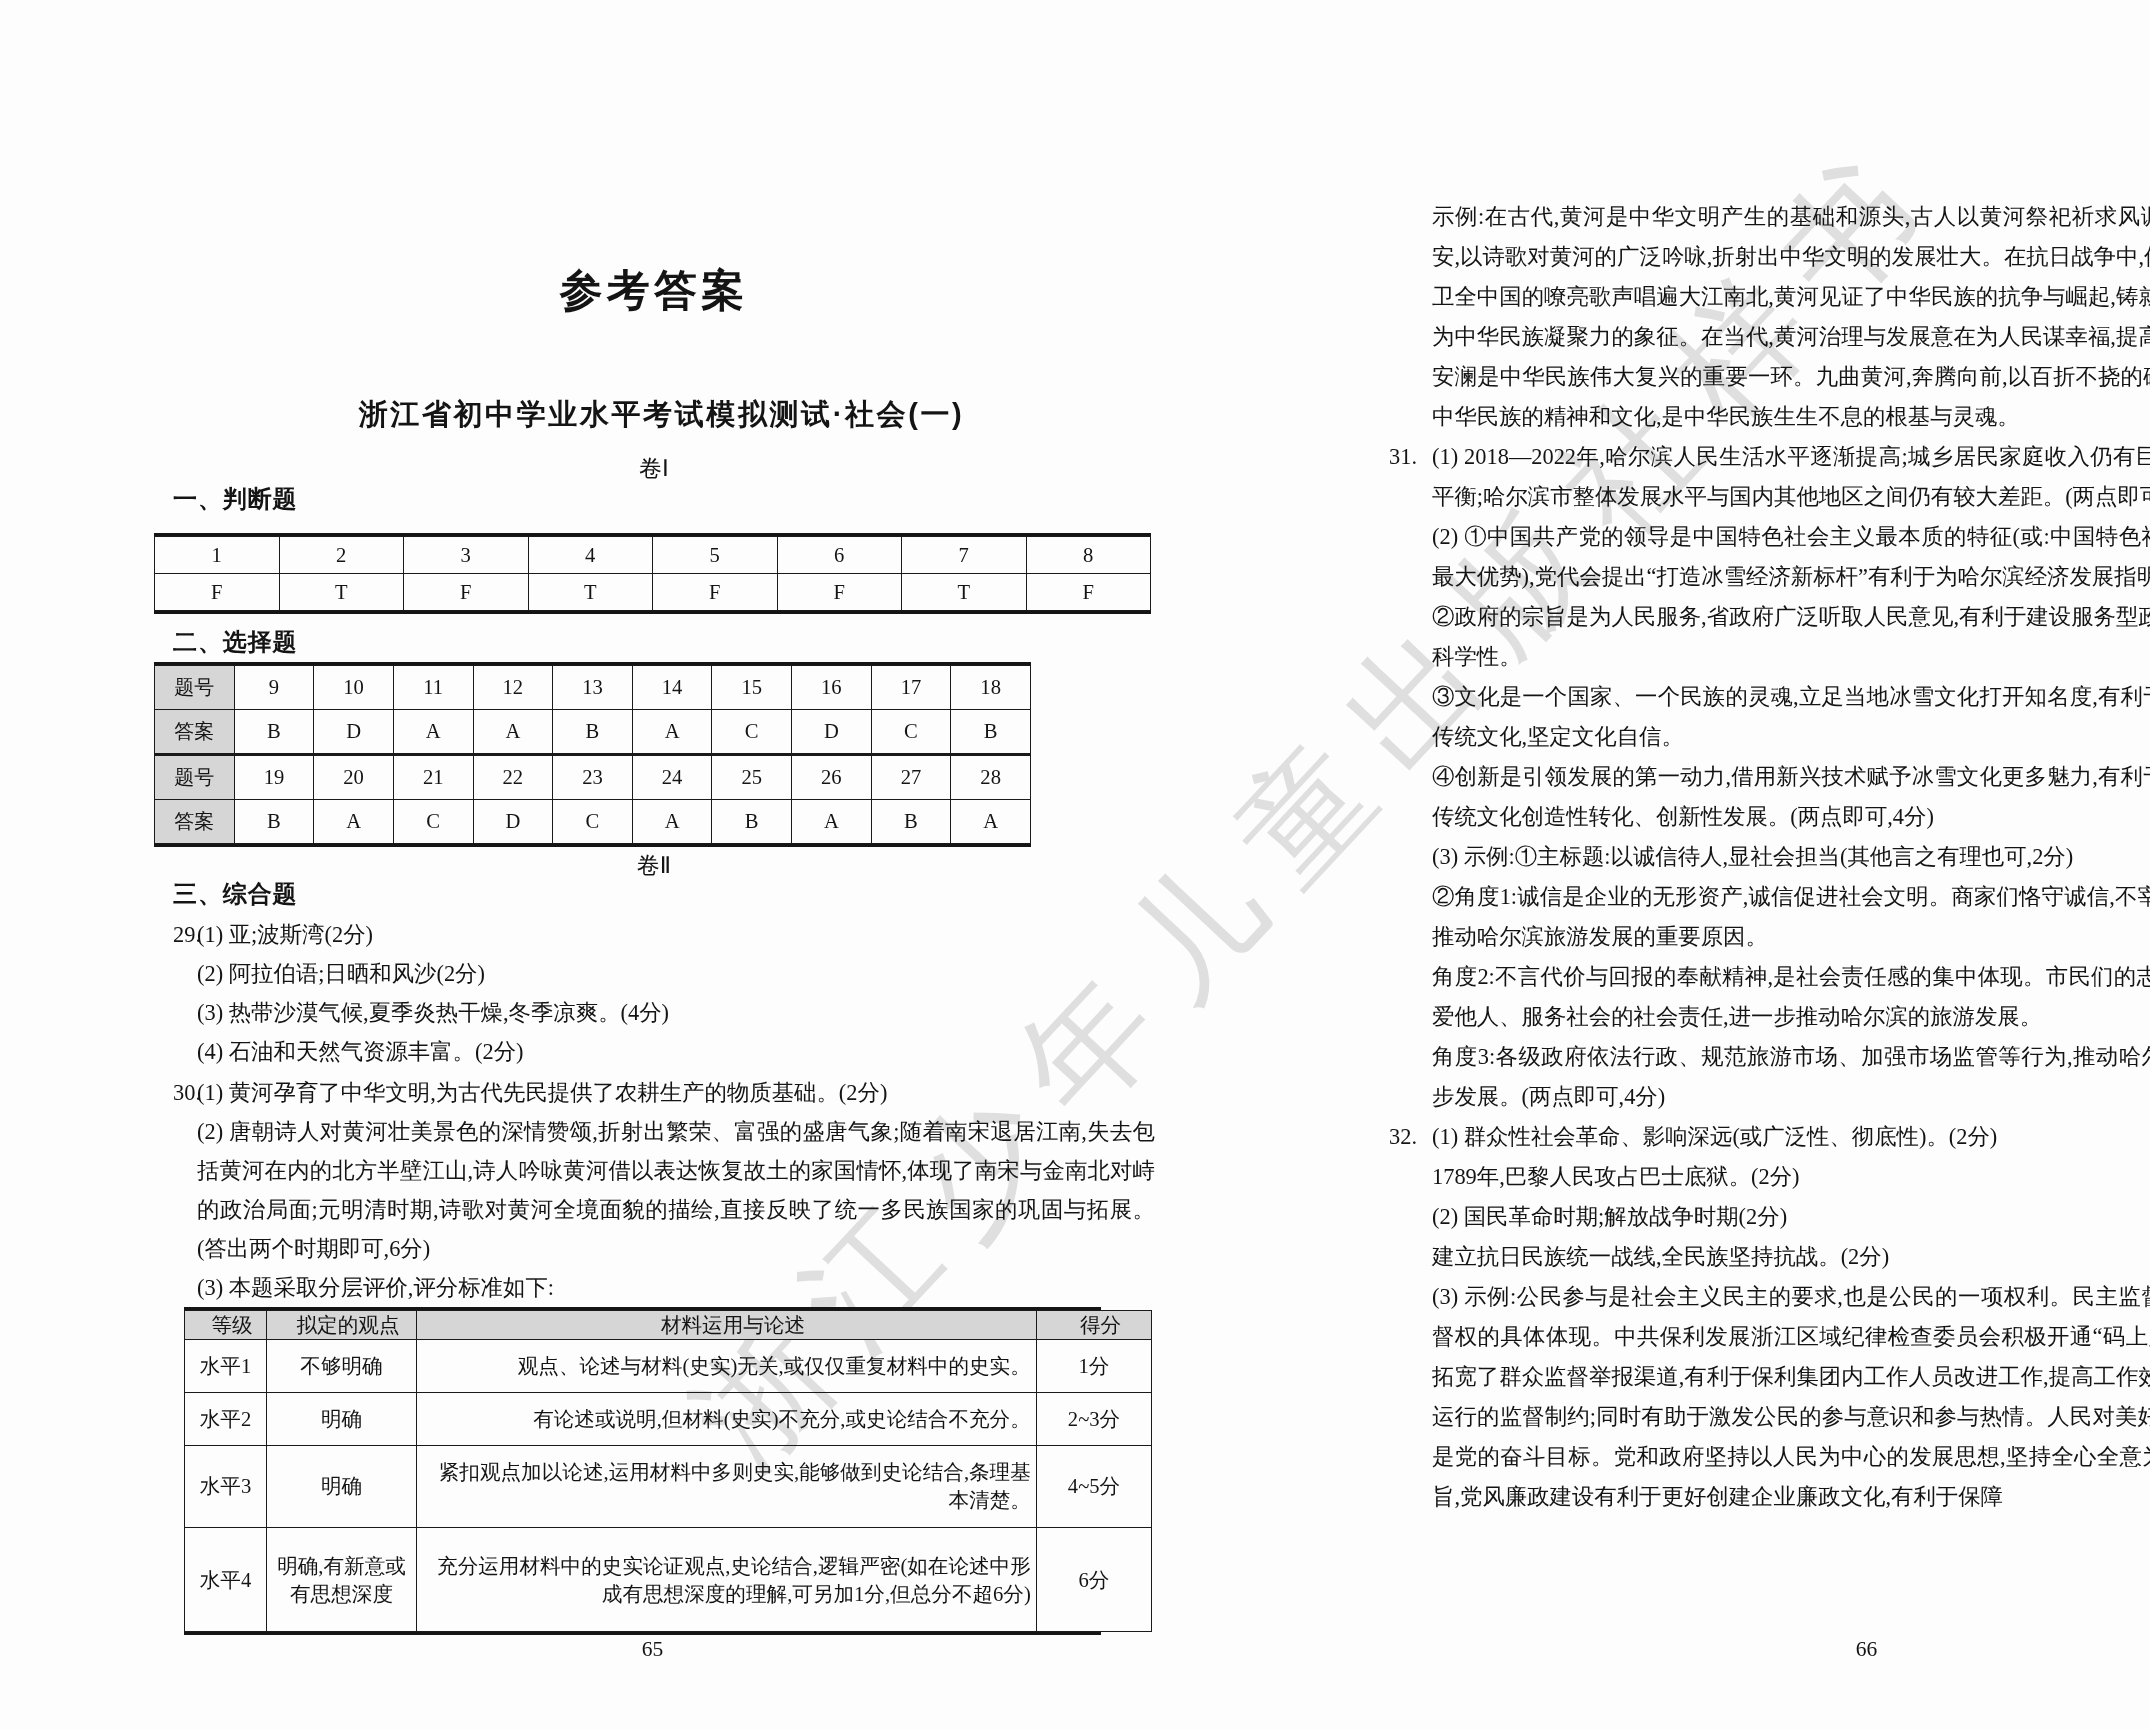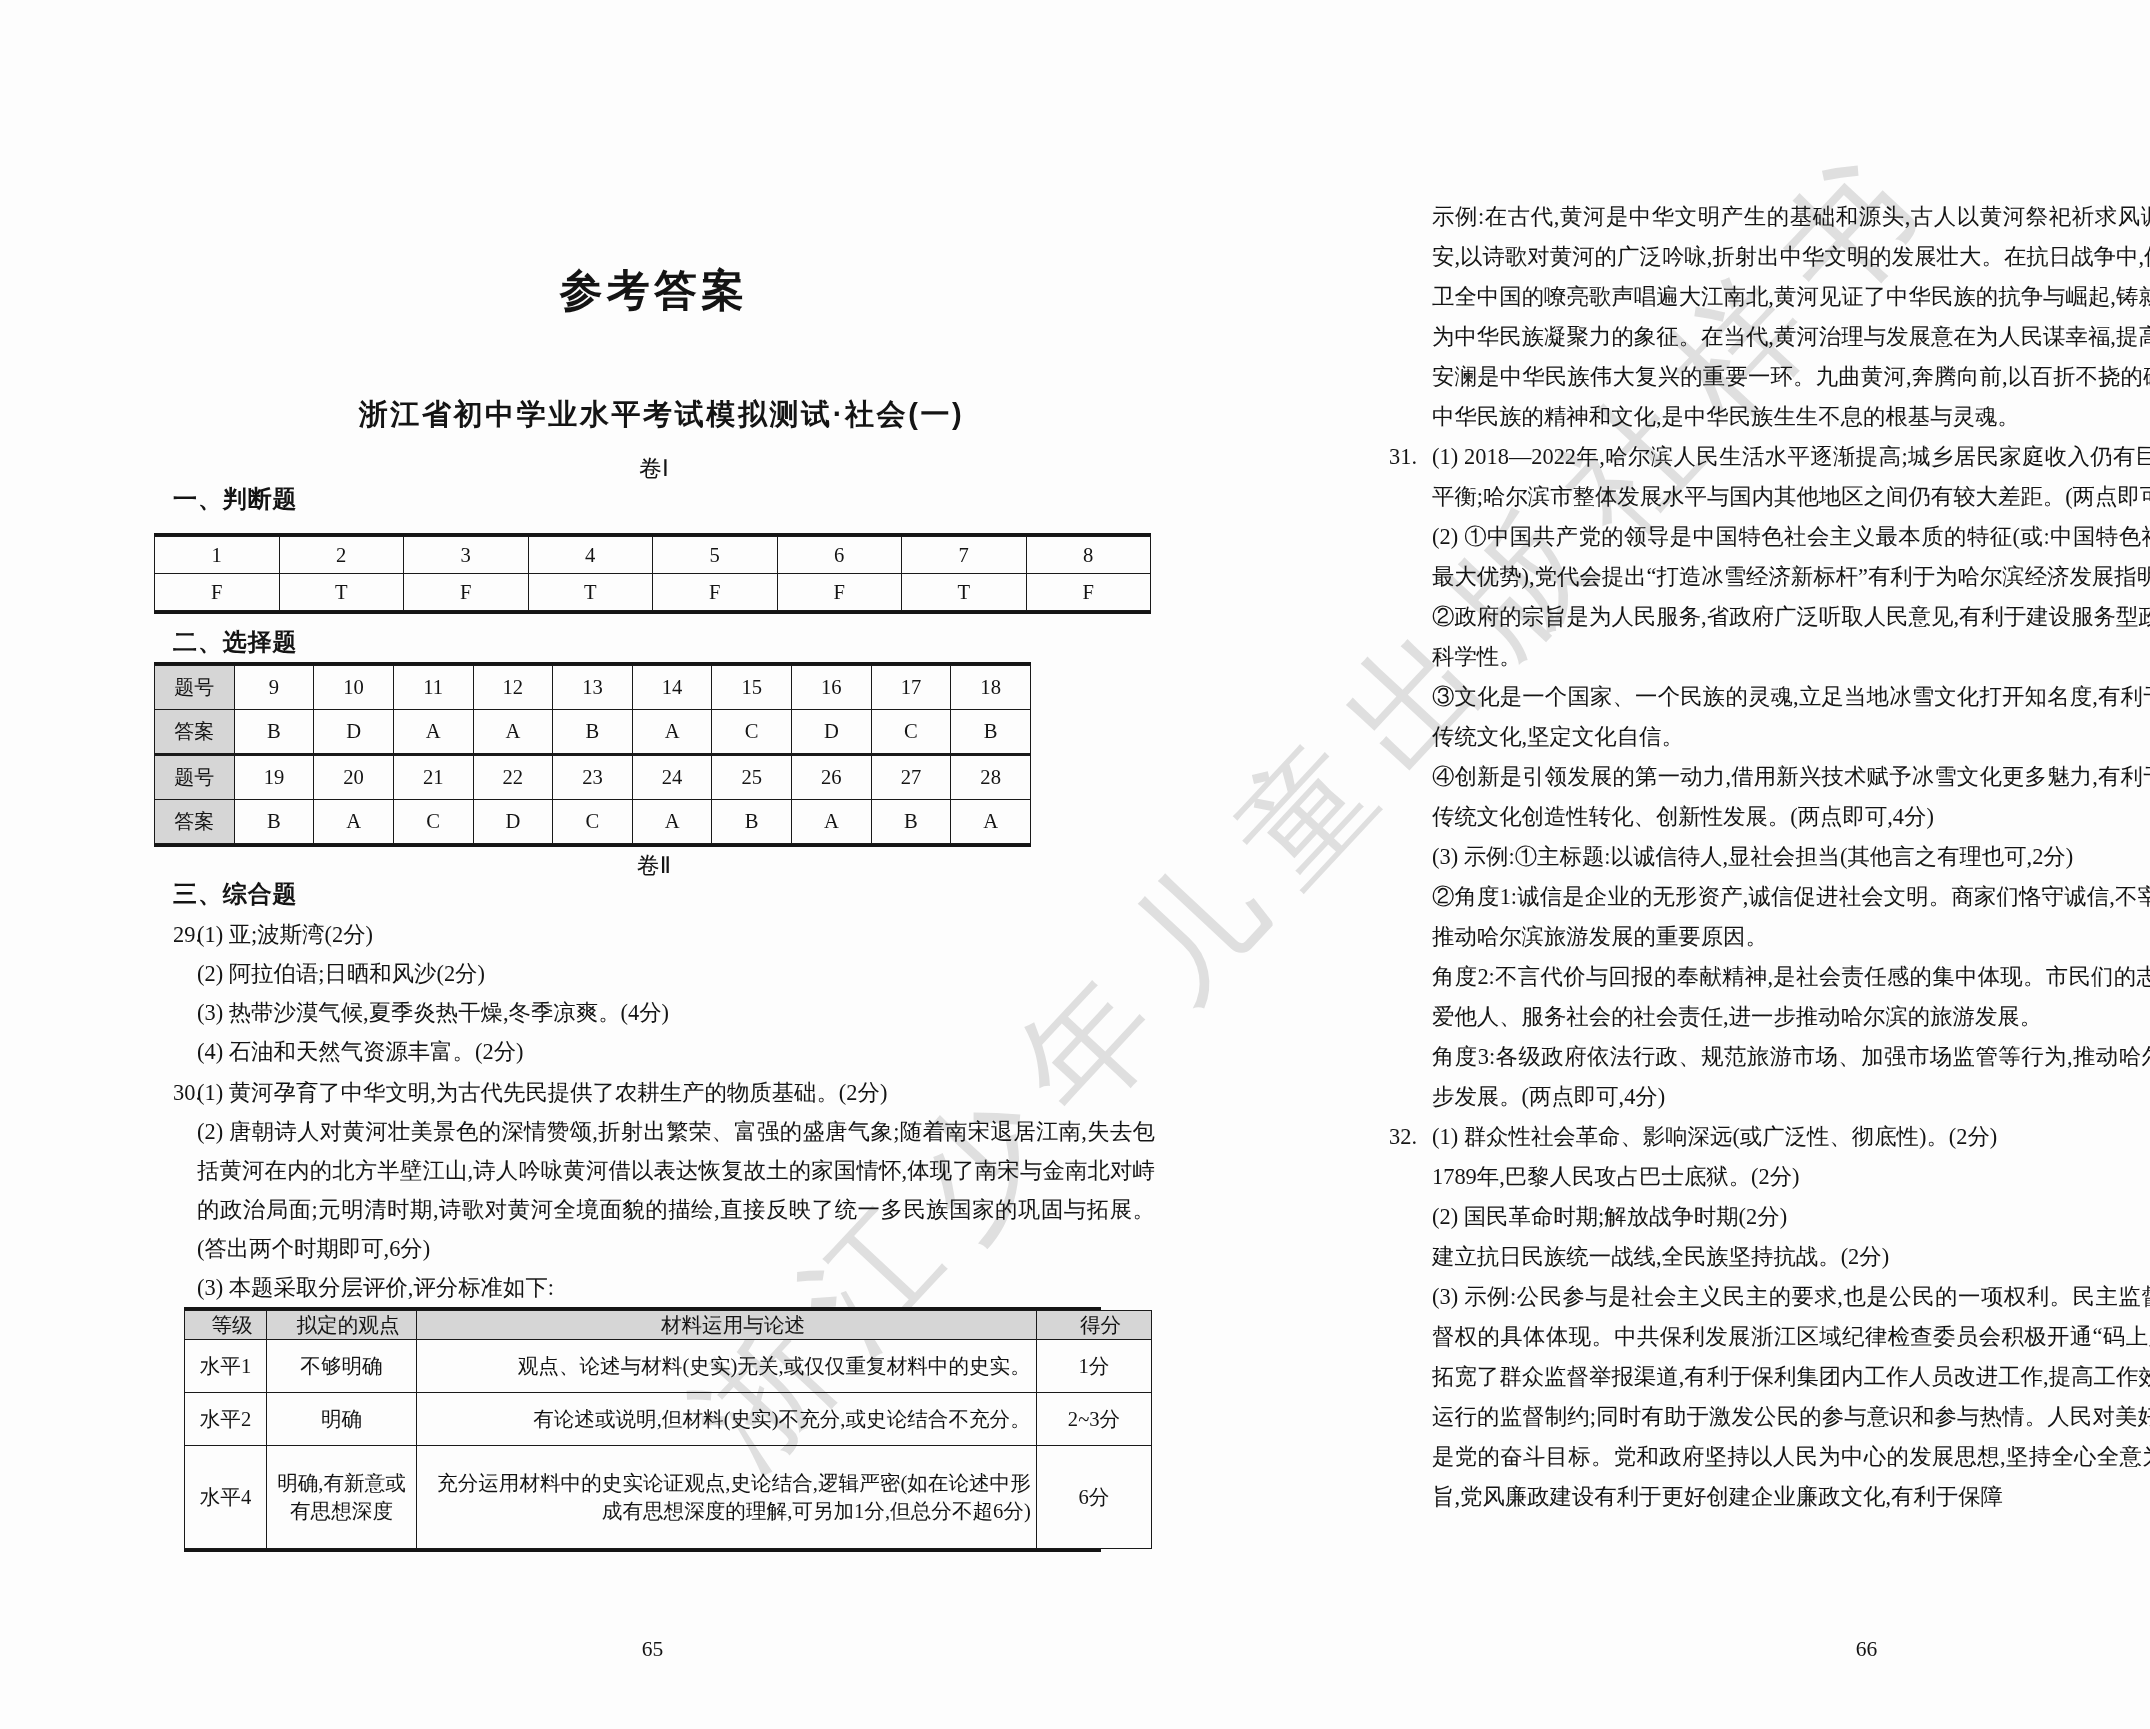--- a/index.html
+++ b/index.html
@@ -199,20 +199,26 @@
             <td class="c0">水平1</td>
             <td class="c1">不够明确</td>
             <td class="c2 desc">观点、论述与材料(史实)无关,或仅仅重复材料中的史实。</td>
             <td class="c3">1分</td>
           </tr>
           <tr class="r2">
             <td class="c0">水平2</td>
             <td class="c1">明确</td>
             <td class="c2 desc">有论述或说明,但材料(史实)不充分,或史论结合不充分。</td>
             <td class="c3">2~3分</td>
+          </tr>
+          <tr class="r3">
+            <td class="c0">水平3</td>
+            <td class="c1">明确</td>
+            <td class="c2 desc">紧扣观点加以论述,运用材料中多则史实,能够做到史论结合,条理基本清楚。</td>
+            <td class="c3">4~5分</td>
           </tr>
           <tr class="r4">
             <td class="c0">水平4</td>
             <td class="c1">明确,有新意或有思想深度</td>
             <td class="c2 desc">充分运用材料中的史实论证观点,史论结合,逻辑严密(如在论述中形成有思想深度的理解,可另加1分,但总分不超6分)</td>
             <td class="c3">6分</td>
           </tr>
         </tbody>
       </table>
     </div>

